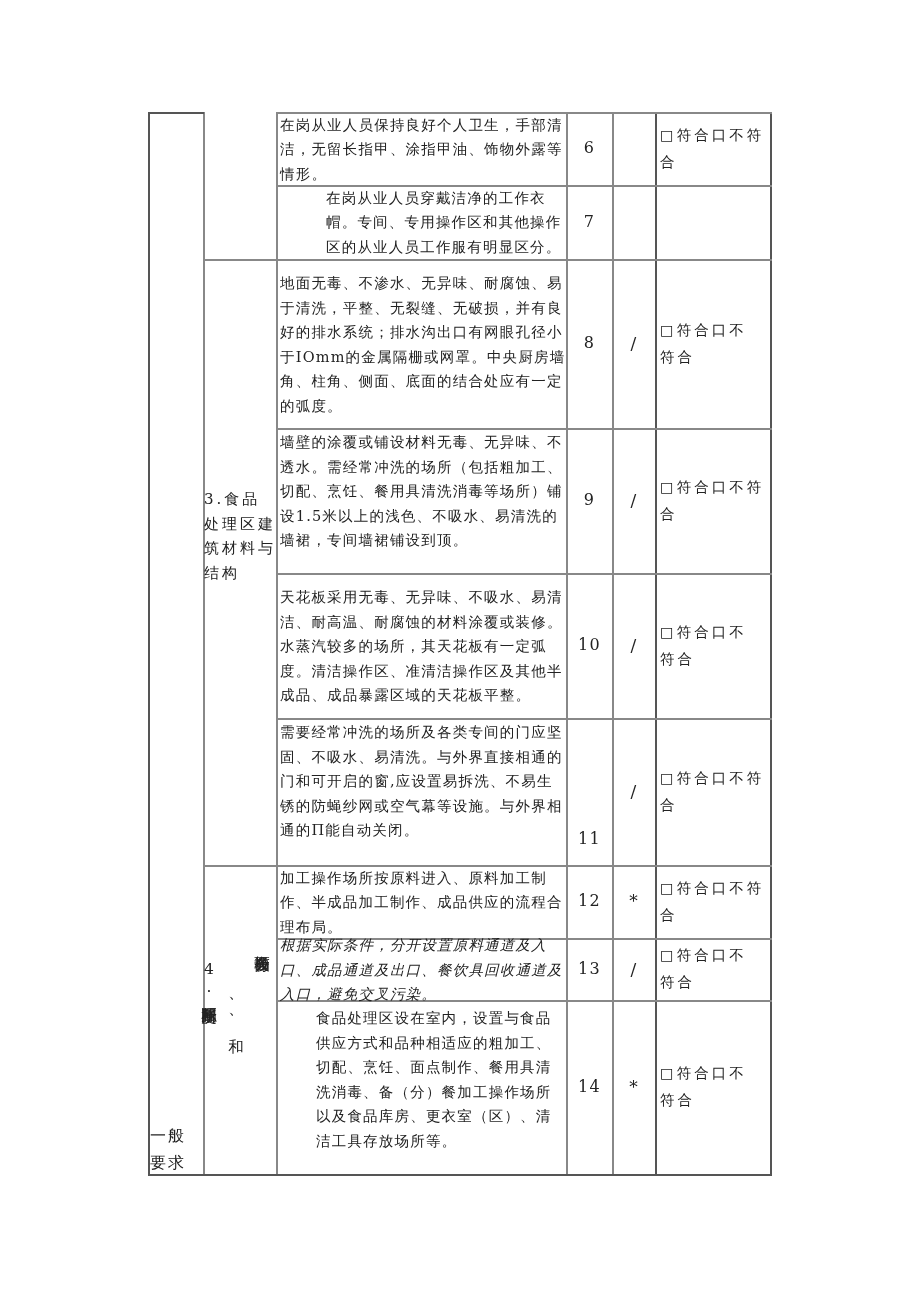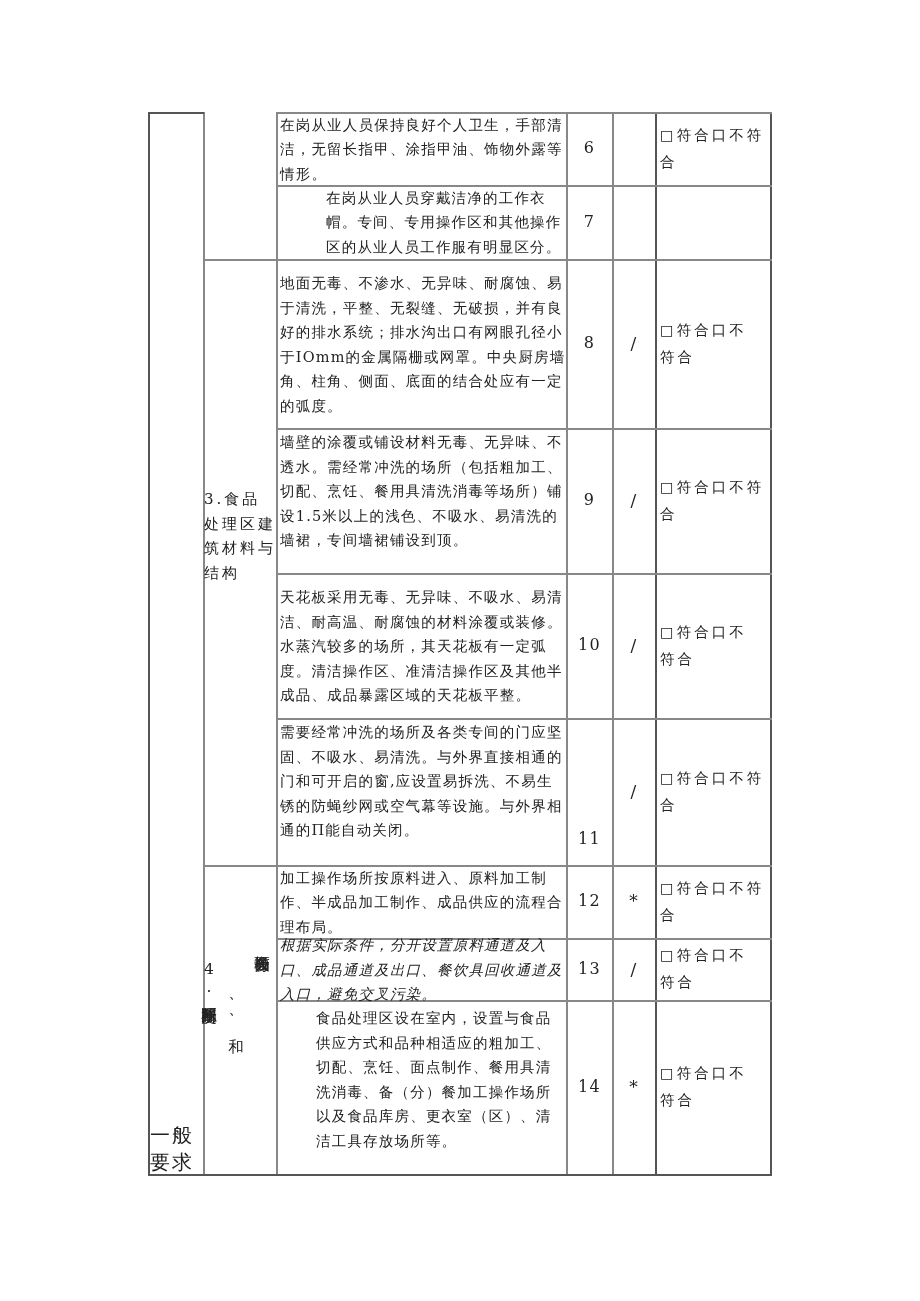--- a/index.html
+++ b/index.html
@@ -11,21 +11,21 @@
   .v { width: 1.5px; }
   .lg { background: #888; }
   .cell { position: absolute; box-sizing: border-box; font-size: 14.5px; line-height: 24.5px; letter-spacing: 1.2px; }
   .desc { left: 278px; width: 288px; padding-left: 2px; color: #222; display: flex; align-items: center; }
   .desc span { display: block; }
   .num { left: 567px; width: 45px; text-align: center; font-size: 16px; display: flex; align-items: center; justify-content: center; }
   .mark { left: 613px; width: 42px; display: flex; align-items: center; justify-content: center; font-size: 17px; }
   .res { left: 657px; width: 114px; padding-left: 3px; display: flex; align-items: center; font-size: 14.5px; letter-spacing: 3px; line-height: 27px; }
   .res.narrow span { display: block; width: 92px; }
   .cat3 { left: 204px; width: 72px; top: 487px; font-size: 15px; line-height: 24.5px; letter-spacing: 3px; }
-  .gen { left: 150px; width: 52px; font-size: 20px; line-height: 27px; letter-spacing: 2px; }
+  .gen { left: 150px; width: 52px; font-size: 16px; line-height: 27px; letter-spacing: 2px; }
   .vcol { position: absolute; writing-mode: vertical-rl; font-size: 15.5px; letter-spacing: 0px; line-height: 20px; }
 </style>
 </head>
 <body>
 
 <div class="page">
 
   <div class="line v" style="left:148px; top:112px; height:1063px;"></div>
   <div class="line v lg" style="left:203px; top:112px; height:1063px;"></div>
   <div class="line v lg" style="left:276px; top:112px; height:1063px;"></div>

